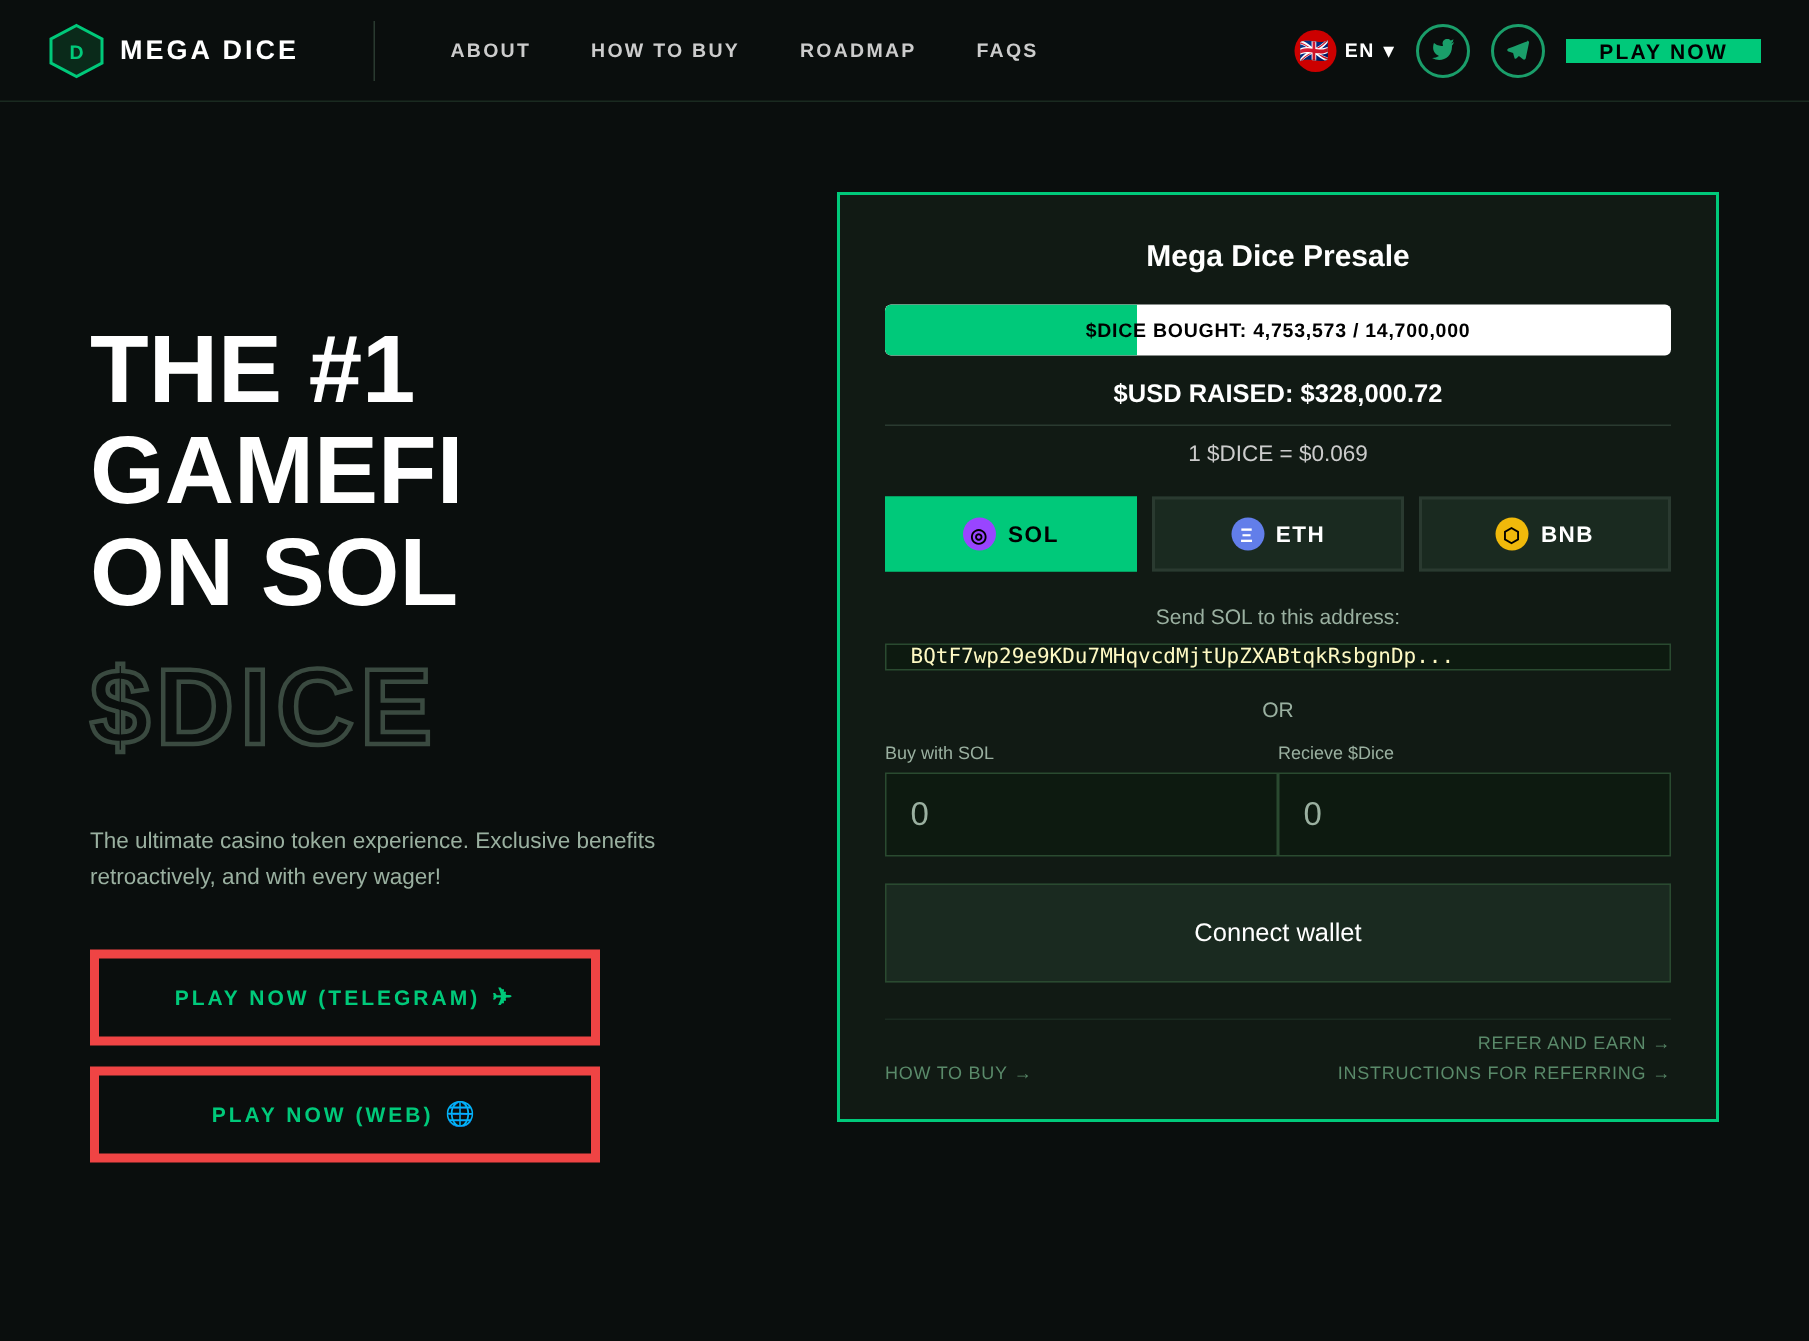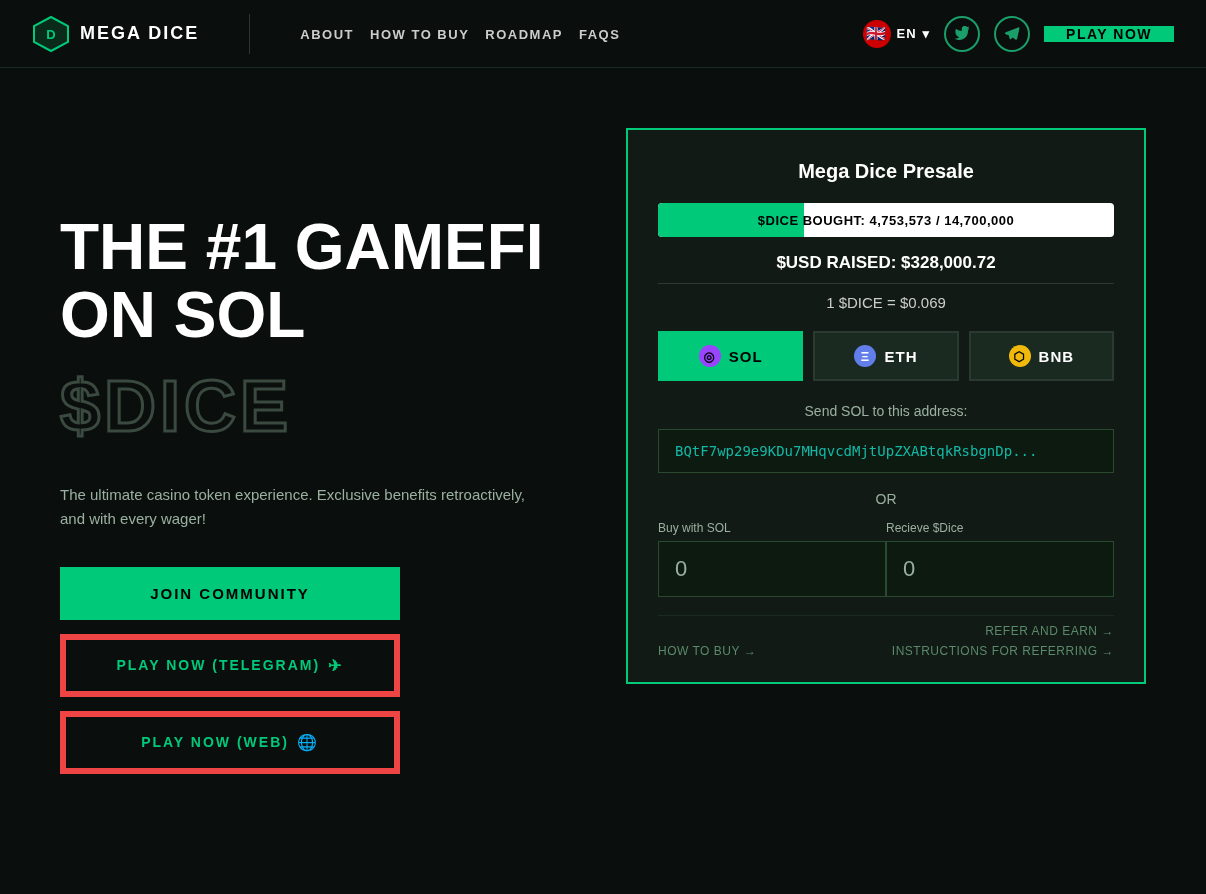--- a/index.html
+++ b/index.html
@@ -43,21 +43,21 @@
       color: #fff;
     }
     .nav-divider {
       width: 1px;
       height: 40px;
       background: #2a3a30;
       margin: 0 10px;
     }
     .nav-links {
       display: flex;
-      gap: 16px;
+      gap: 40px;
       list-style: none;
     }
     .nav-links a {
       color: #ccc;
       text-decoration: none;
       font-size: 13px;
       font-weight: 600;
       letter-spacing: 1.5px;
       text-transform: uppercase;
     }
@@ -178,21 +178,21 @@
       width: 340px;
       margin-bottom: 14px;
       display: flex;
       align-items: center;
       justify-content: center;
       gap: 8px;
     }
 
     
     .right-panel {
-      width: 520px;
+      width: 588px;
       flex-shrink: 0;
     }
     .presale-card {
       border: 2px solid #00c97a;
       background: #111a14;
       padding: 30px 30px 24px 30px;
       position: relative;
     }
     .presale-title {
       text-align: center;
@@ -287,23 +287,23 @@
 
     .send-label {
       text-align: center;
       font-size: 14px;
       color: #9ab0a0;
       margin-bottom: 10px;
     }
     .address-box {
       background: #0d1a10;
       border: 1px solid #2a4a30;
-      padding: 13px 16px;
+      padding: 0 16px;
       font-size: 14px;
-      color: #14b8a6;
+      color: #fef9c3;
       font-family: monospace;
       margin-bottom: 18px;
       word-break: break-all;
       cursor: pointer;
     }
     .or-divider {
       text-align: center;
       color: #9ab0a0;
       font-size: 14px;
       margin-bottom: 14px;
@@ -415,21 +415,20 @@
   <div class="left-panel">
     <h1 class="hero-title">
       <span>THE #1 GAMEFI</span><br>
       <span>ON SOL</span>
     </h1>
 
     <div class="dice-title">$DICE</div>
 
     <p class="hero-desc">The ultimate casino token experience. Exclusive benefits retroactively, and with every wager!</p>
 
-    <button class="btn-join">JOIN COMMUNITY</button>
 
     <button class="btn-outline">
       <span>PLAY NOW (TELEGRAM)</span>
       <span style="font-size:16px;">✈</span>
     </button>
 
     <button class="btn-outline">
       <span>PLAY NOW (WEB)</span>
       <span style="font-size:16px;">🌐</span>
     </button>
@@ -477,20 +476,21 @@
         <div class="buy-receive-col">
           <div class="input-label">Buy with SOL</div>
           <input class="input-field" type="number" value="0" style="">
         </div>
         <div class="buy-receive-col">
           <div class="input-label">Recieve $Dice</div>
           <input class="input-field" type="number" value="0" style="">
         </div>
       </div>
 
+      <button class="connect-wallet-btn">Connect wallet</button>
 
       <div class="bottom-links">
         <a class="bottom-link">
           <span>HOW TO BUY</span>
           <span>→</span>
         </a>
         <div class="bottom-right-links">
           <a class="bottom-link">
             <span>REFER AND EARN</span>
             <span>→</span>

